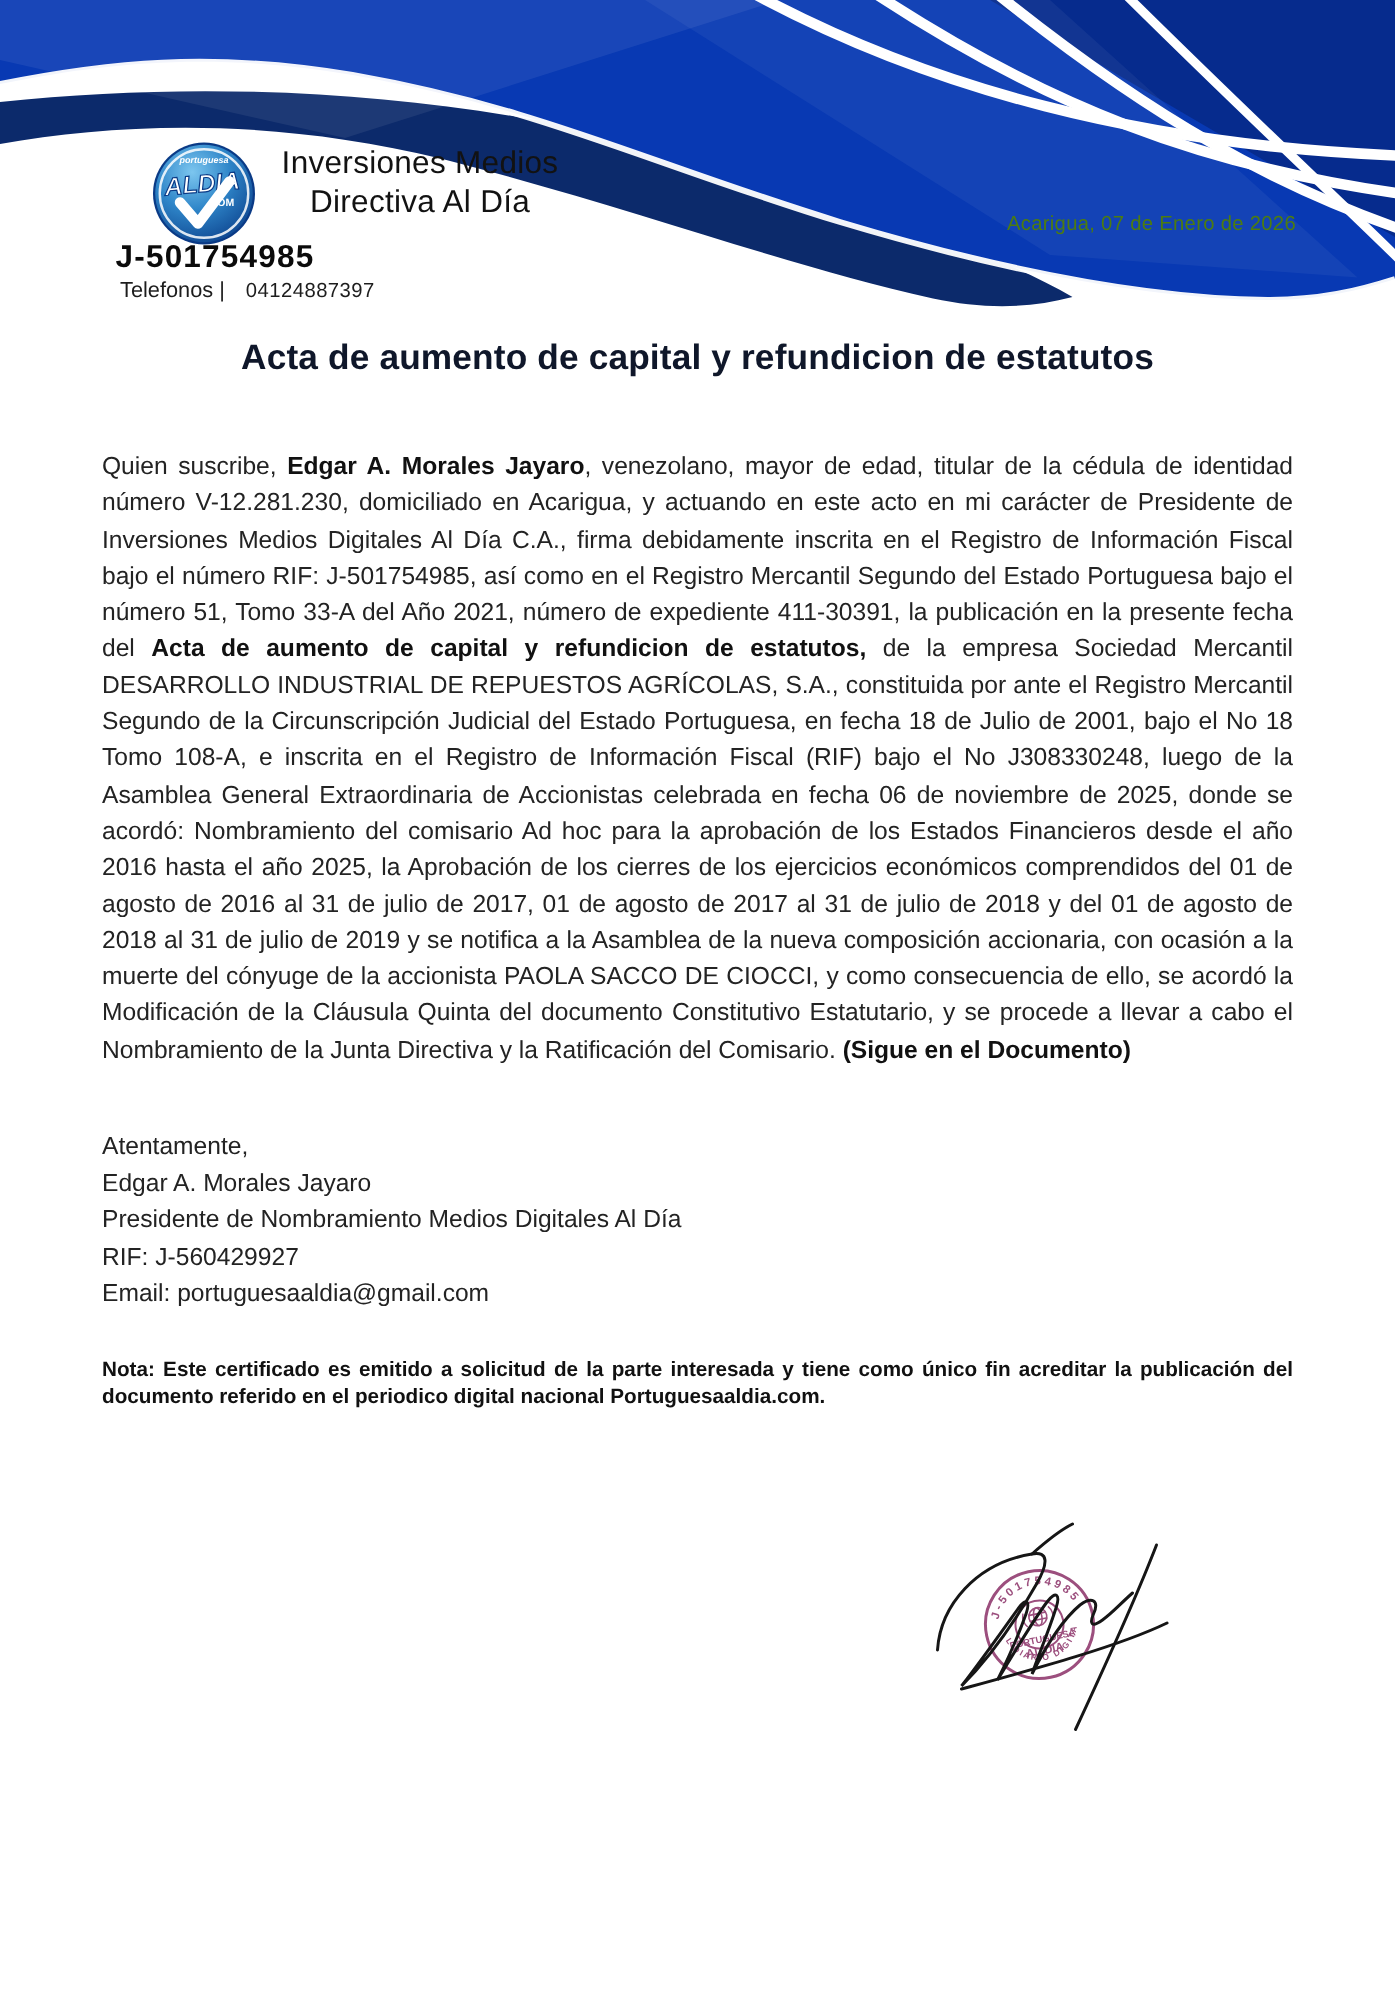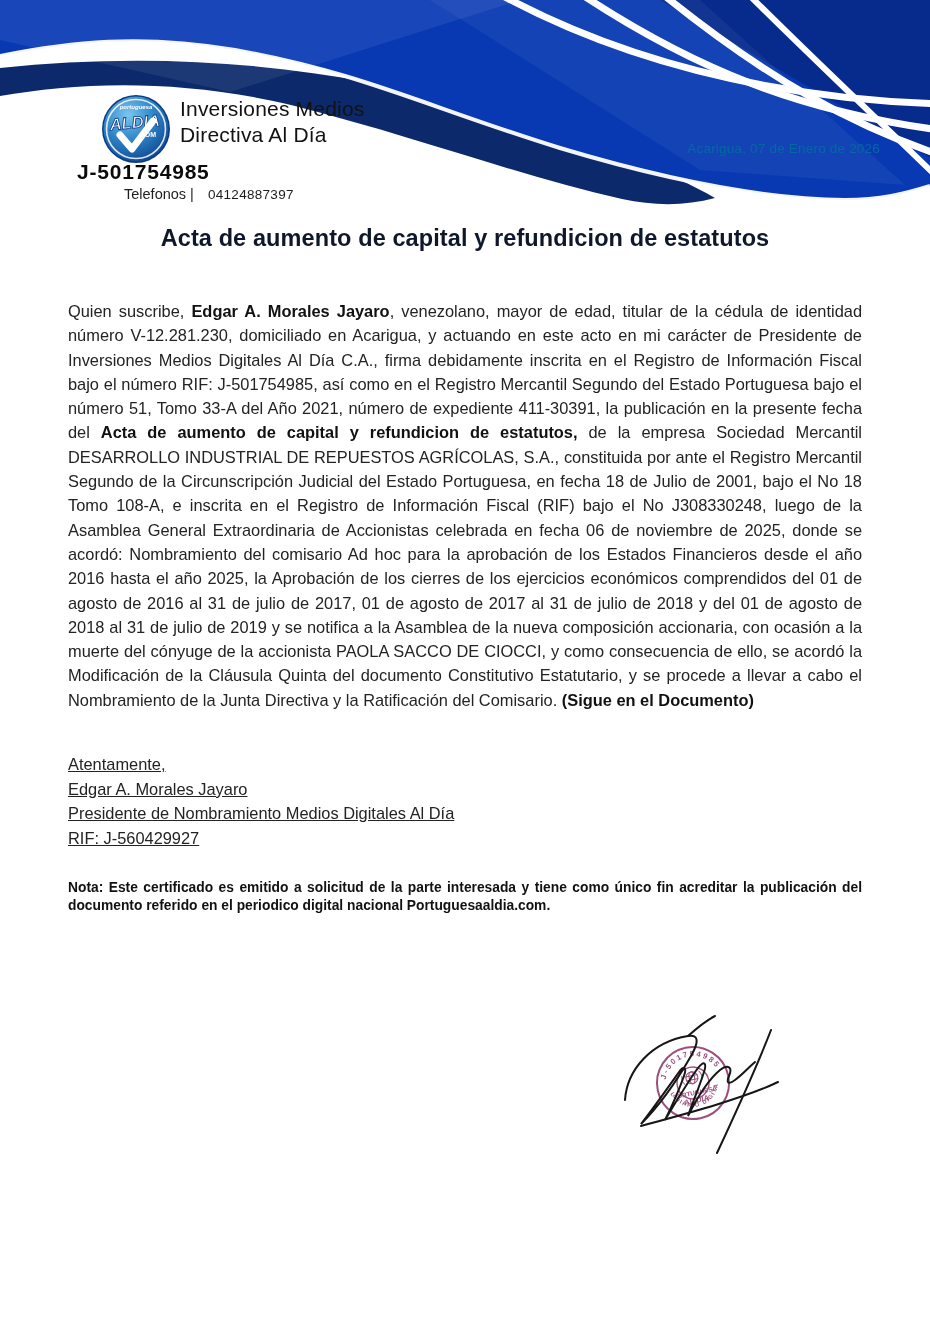--- a/index.html
+++ b/index.html
@@ -6,50 +6,50 @@
   .page{
     width:930px;height:1333px;position:relative;margin:0 auto;
     background:#ffffff;font-family:"Liberation Sans",sans-serif;
     color:#212121;overflow:hidden;
   }
   
   .header{position:absolute;top:0;left:0;width:930px;height:215px;}
   .header svg{display:block;}
   .logo-wrap{position:absolute;left:101px;top:94px;width:70px;height:70px;}
   .company-name{
-    position:absolute;left:180px;top:96px;width:200px;
+    position:absolute;left:180px;top:96px;width:200px;text-align:center;
     font-size:21px;line-height:26px;color:#121212;font-weight:500;
     letter-spacing:.2px;
   }
   .rif-line{
     position:absolute;left:77px;top:160px;font-size:21px;font-weight:800;
     color:#0b0b0b;letter-spacing:.8px;
   }
-  .phone-line{position:absolute;left:80px;top:186px;font-size:14.5px;color:#1d1d1d;margin-left:44px;}
+  .phone-line{position:absolute;left:80px;top:186px;font-size:14.5px;color:#1d1d1d;}
   .phone-line .ph-label{font-weight:500;}
   .phone-line .ph-number{font-size:13.5px;margin-left:10px;letter-spacing:.3px;}
   .header-date{
-    position:absolute;right:50px;top:141px;color:#0369a1;font-size:13.5px;
+    position:absolute;right:66px;top:141px;color:#4d7c0f;font-size:13.5px;
     letter-spacing:.2px;
   }
   
   .doc{position:absolute;left:68px;top:215px;width:794px;}
   .doc-title{
     text-align:center;font-size:23.5px;font-weight:800;color:#0f172a;
     margin:10px 0 0 0;letter-spacing:.1px;
   }
   .para{
     text-align:justify;font-size:16.4px;line-height:24.3px;color:#232323;
     margin:0;
   }
   .para-1{margin-top:47px;}
   .para-2{margin-top:51px;}
   .b{font-weight:700;color:#111;}
   .closing{margin-top:40px;font-size:16.4px;line-height:24.6px;color:#232323;}
-  .closing div{white-space:nowrap;text-decoration:underline;}
+  .closing div{white-space:nowrap;}
   .note{
     margin-top:29px;font-size:13.8px;line-height:17.5px;font-weight:700;
     color:#111;text-align:justify;
   }
   
   .stamp{position:absolute;left:653px;top:1043px;width:80px;height:80px;transform:rotate(-12deg);}
   .signature{position:absolute;left:595px;top:1008px;width:210px;height:155px;}
 </style>
 </head>
 <body>
@@ -118,20 +118,21 @@
     <h1 class="doc-title">Acta de aumento de capital y refundicion de estatutos</h1>
 
     <p class="para para-1"><span>Quien suscribe, </span><span class="b">Edgar A. Morales Jayaro</span><span>, venezolano, mayor de edad, titular de la cédula de identidad número V-12.281.230, domiciliado en Acarigua, y actuando en este acto en mi carácter de Presidente de Inversiones Medios Digitales Al Día C.A., firma debidamente inscrita en el Registro de Información Fiscal bajo el número RIF: J-501754985, así como en el Registro Mercantil Segundo del Estado Portuguesa bajo el número 51, Tomo 33-A del Año 2021, número de expediente 411-30391, la publicación en la presente fecha del </span><span class="b">Acta de aumento de capital y refundicion de estatutos,</span><span> de la empresa Sociedad Mercantil DESARROLLO INDUSTRIAL DE REPUESTOS AGRÍCOLAS, S.A., constituida por ante el Registro Mercantil Segundo de la Circunscripción Judicial del Estado Portuguesa, en fecha 18 de Julio de 2001, bajo el No 18 Tomo 108-A, e inscrita en el Registro de Información Fiscal (RIF) bajo el No J308330248, luego de la Asamblea General Extraordinaria de Accionistas celebrada en fecha 06 de noviembre de 2025, donde se acordó: Nombramiento del comisario Ad hoc para la aprobación de los Estados Financieros desde el año 2016 hasta el año 2025, la Aprobación de los cierres de los ejercicios económicos comprendidos del 01 de agosto de 2016 al 31 de julio de 2017, 01 de agosto de 2017 al 31 de julio de 2018 y del 01 de agosto de 2018 al 31 de julio de 2019 y se notifica a la Asamblea de la nueva composición accionaria, con ocasión a la muerte del cónyuge de la accionista PAOLA SACCO DE CIOCCI, y como consecuencia de ello, se acordó la Modificación de la Cláusula Quinta del documento Constitutivo Estatutario, y se procede a llevar a cabo el Nombramiento de la Junta Directiva y la Ratificación del Comisario. </span><span class="b">(Sigue en el Documento)</span></p>
 
 
     <div class="closing">
       <div>Atentamente,</div>
       <div>Edgar A. Morales Jayaro</div>
       <div>Presidente de Nombramiento Medios Digitales Al Día</div>
       <div>RIF: J-560429927</div>
+      <div>Email: portuguesaaldia@gmail.com</div>
     </div>
 
     <p class="note">Nota: Este certificado es emitido a solicitud de la parte interesada y tiene como único fin acreditar la publicación del documento referido en el periodico digital nacional Portuguesaaldia.com.</p>
   </div>
 
   <div class="stamp">
     <svg width="80" height="80" viewBox="0 0 120 120">
       <defs>
         <path id="arcTop" d="M18,62 A42,42 0 0 1 102,62"></path>
         <path id="arcBottom" d="M24,70 A38,38 0 0 0 96,70"></path>

